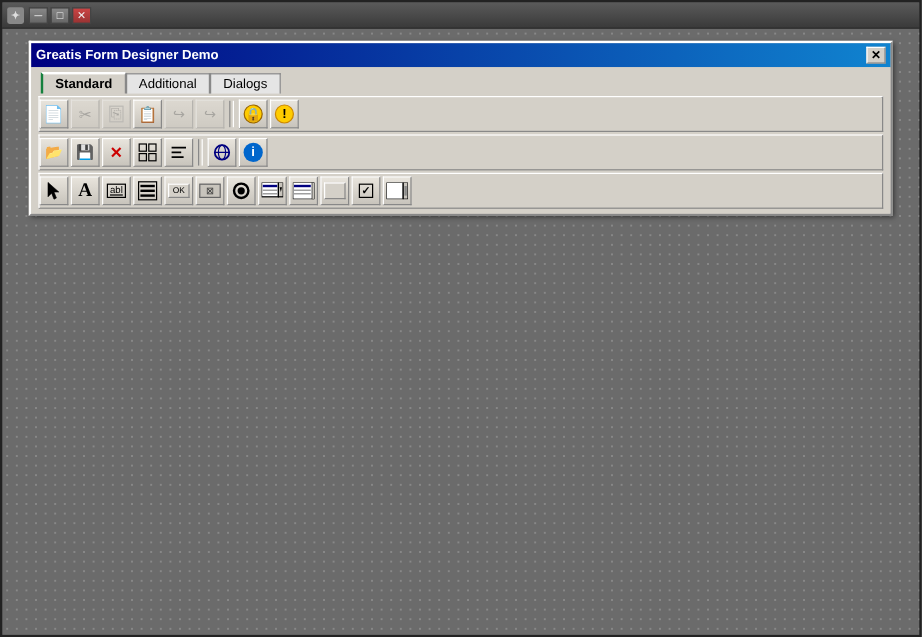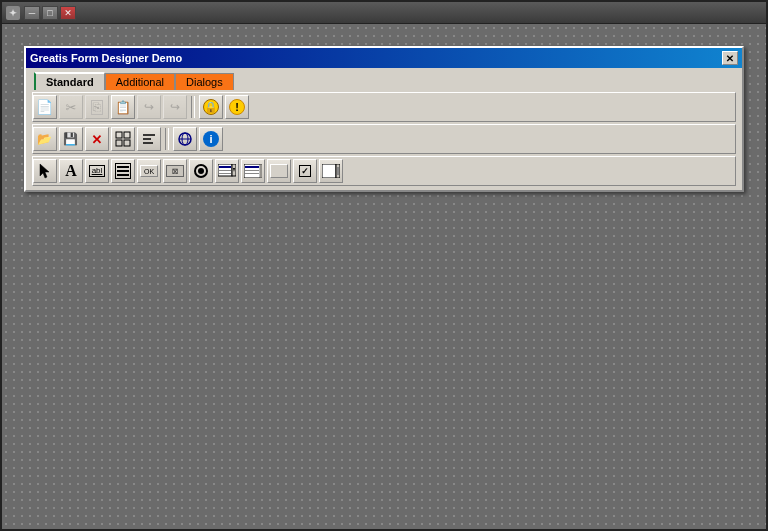--- a/index.html
+++ b/index.html
@@ -85,21 +85,21 @@
     }
 
     
     .inner-dialog {
       background: #d4d0c8;
       border: 2px solid #888;
       border-top-color: #fff;
       border-left-color: #fff;
       box-shadow: 2px 2px 4px rgba(0,0,0,0.5);
       width: 720px;
-      margin: 12px auto;
+      margin: 0 auto;
     }
 
     .inner-titlebar {
       background: linear-gradient(to right, #000080, #1084d0);
       height: 20px;
       display: flex;
       align-items: center;
       padding: 0 4px;
       justify-content: space-between;
     }
@@ -138,21 +138,21 @@
     
     .tabs-row {
       display: flex;
       gap: 0;
       align-items: flex-end;
       margin-left: 2px;
     }
 
     .tab {
       padding: 2px 10px;
-      background: #f97316;
+      background: #e5e5e5;
       border: 1px solid #888;
       border-bottom: none;
       font-size: 11px;
       cursor: pointer;
       color: #000;
       position: relative;
     }
 
     .tab.active {
       background: #d4d0c8;

